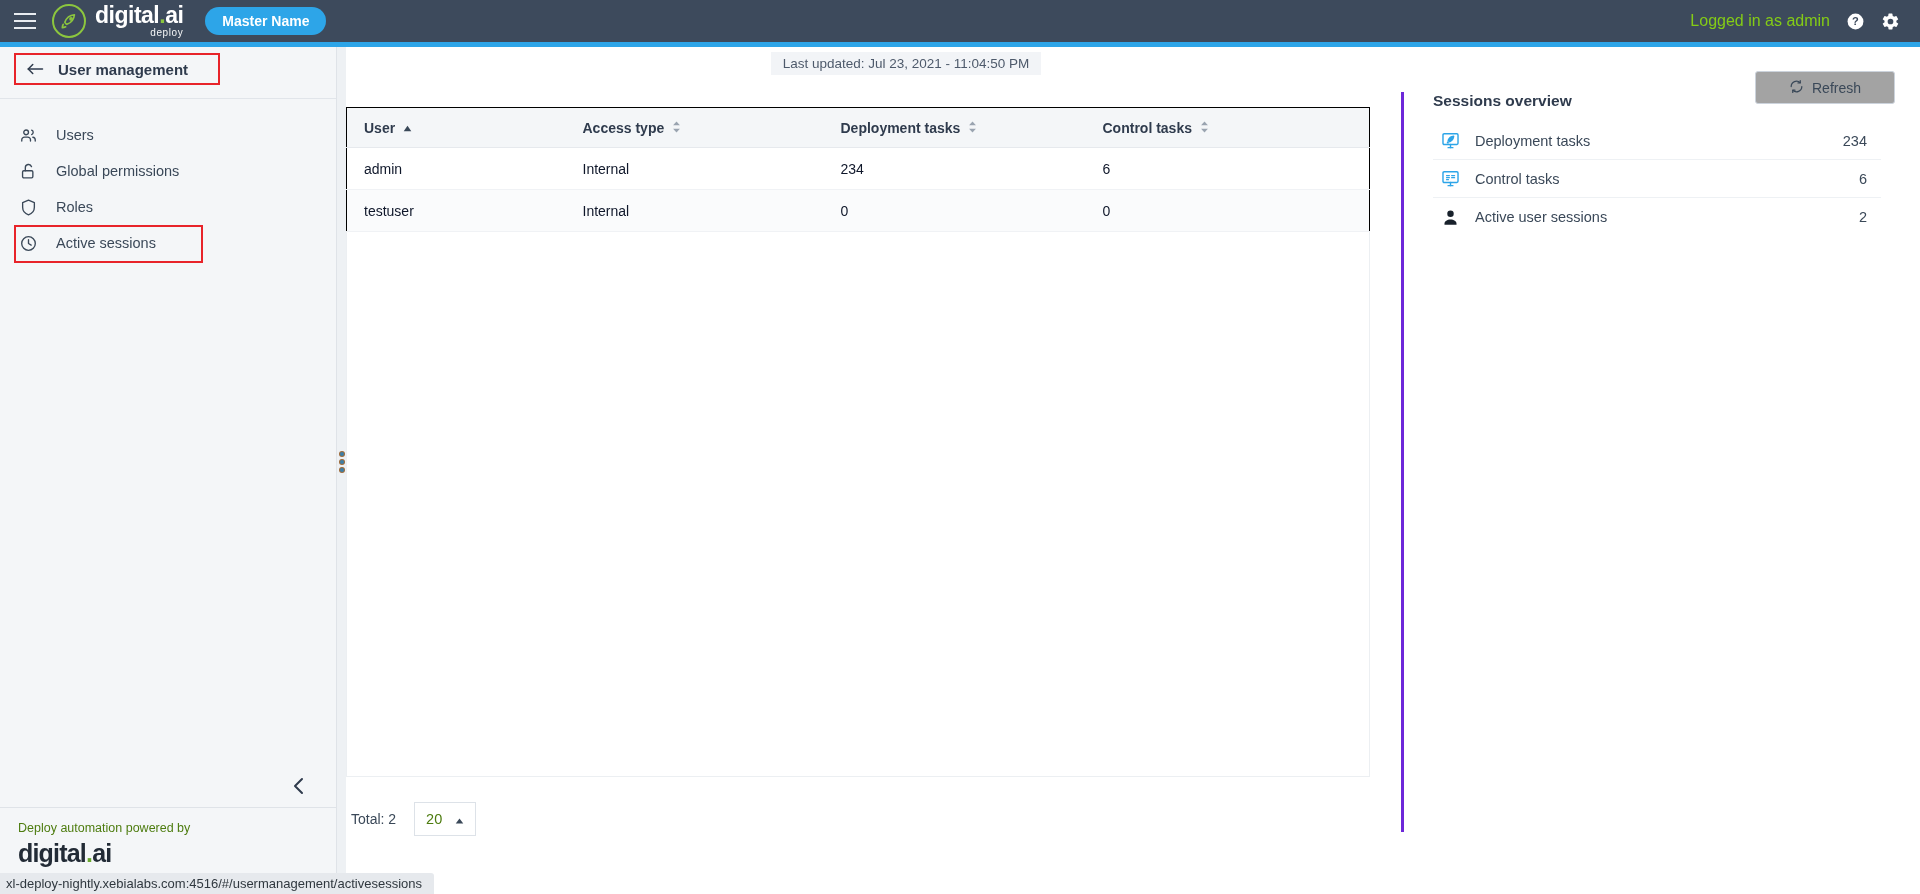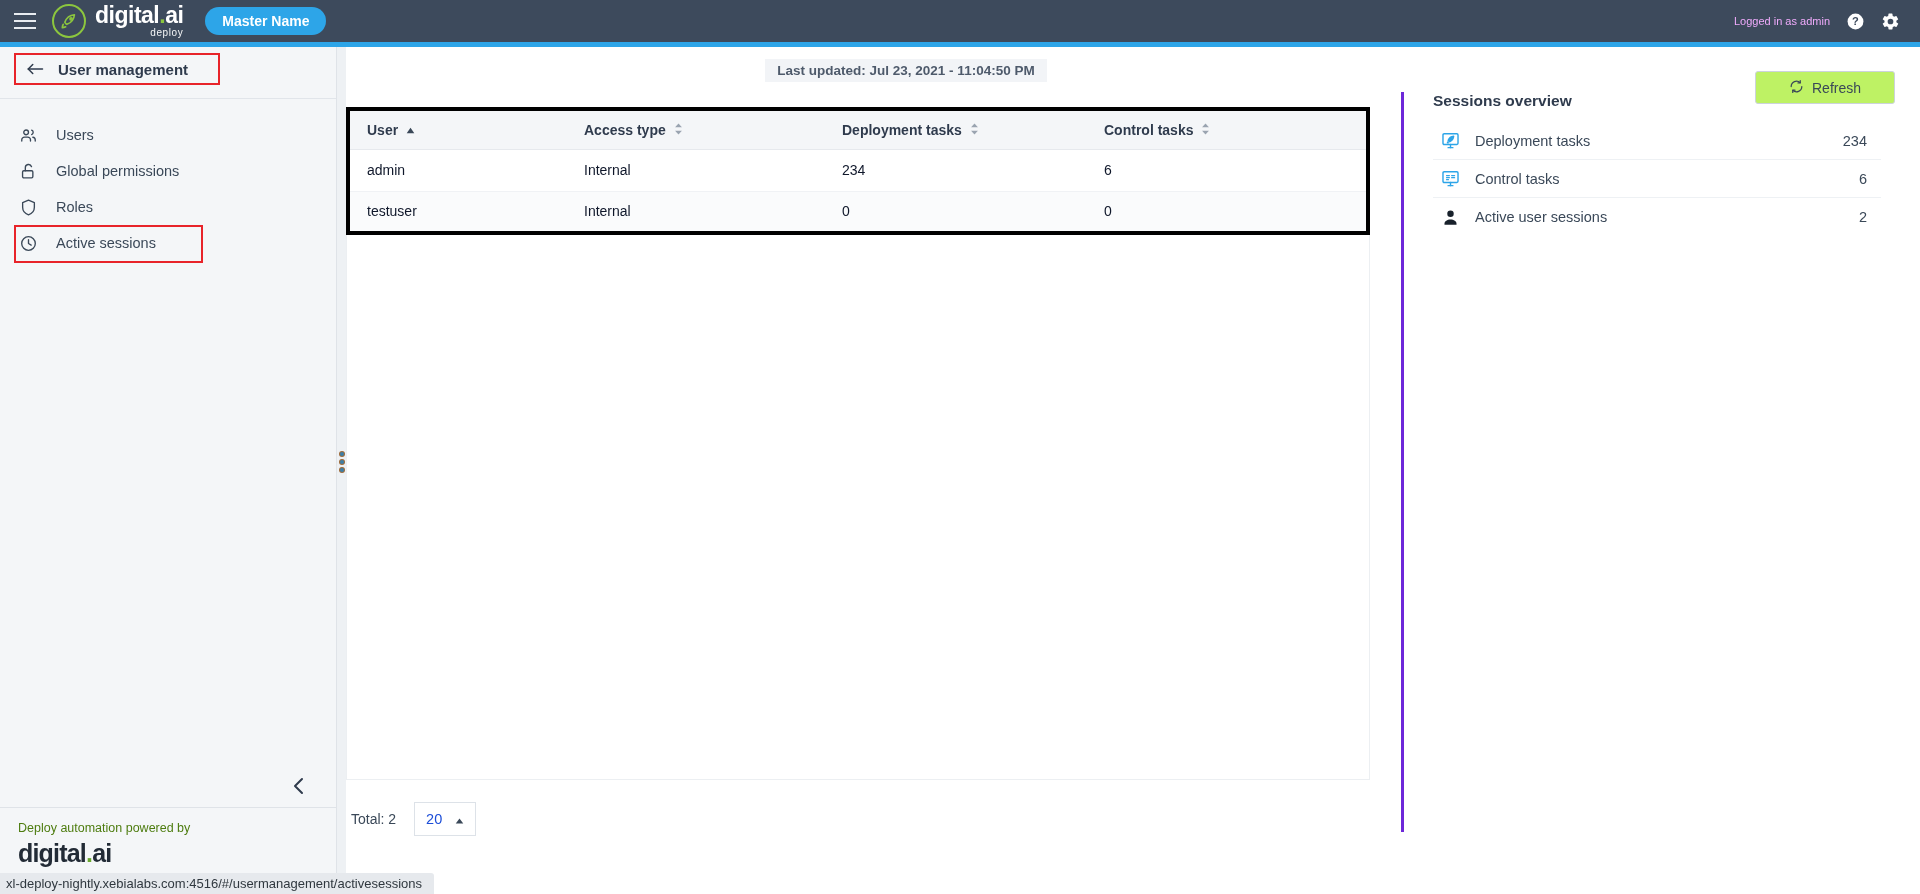--- a/index.html
+++ b/index.html
@@ -49,21 +49,21 @@
     background: #2da5e8; color: #ffffff;
     font-size: 14px; font-weight: bold;
     padding: 6px 17px; border-radius: 14px;
     cursor: pointer; white-space: nowrap;
   }
 
   .topbar-right {
     margin-left: auto; display: flex; align-items: center; gap: 16px;
     margin-right: 20px;
   }
-  .logged-label { color: #f0abfc; font-size: 11px; }
+  .logged-label { color: #84cc16; font-size: 16px; }
   .circ-icon {
     width: 19px; height: 19px; cursor: pointer;
     display: flex; align-items: center; justify-content: center;
   }
 
   
   .sidebar {
     position: absolute; top: 47px; left: 0; width: 337px; height: 829px;
     background: #f4f6f8; border-right: 1px solid #dfe3e8;
   }
@@ -125,41 +125,41 @@
     display: block; width: 4px; height: 4px; border-radius: 50%;
     background: #3d7fa8; box-shadow: 0 0 0 1px #9c6a3a;
   }
 
   
   .main {
     position: absolute; left: 346px; top: 47px;
     width: 1574px; height: 829px; background: #ffffff;
   }
   .lastupdated-wrap {
-    position: absolute; left: 0; top: 12px; width: 1120px; height: 32px;
-    display: flex; justify-content: center; align-items: flex-start; font-weight: bold;
+    position: absolute; left: 0; top: 0; width: 1120px; height: 32px;
+    display: flex; justify-content: center; align-items: center;
   }
   .lastupdated {
     background: #f2f4f7; color: #4e5a6b; font-size: 13.5px;
     padding: 4px 12px; white-space: nowrap;
   }
   .refresh-btn {
     position: absolute; right: 25px; top: 24px;
     width: 140px; height: 33px;
-    border: 1px solid #ccd3dc; border-radius: 3px; background: #bef264;
+    border: 1px solid #ccd3dc; border-radius: 3px; background: #a3a3a3;
     display: flex; align-items: center; justify-content: center; gap: 8px;
     font-size: 14px; color: #3a4858; cursor: pointer;
   }
 
   .table-zone {
     position: absolute; left: 0; top: 60px; width: 1024px;
     bottom: 0;
   }
   .tbl {
-    width: 1024px; border: 4px solid #000000; border-collapse: collapse;
+    width: 1024px; border: 1px solid #000000; border-collapse: collapse;
     table-layout: fixed;
   }
   .tbl thead th {
     background: #f4f6f8; height: 40px;
     font-size: 14px; font-weight: bold; color: #2f3b4d;
     text-align: left; padding: 0 0 0 17px;
     border-bottom: 1px solid #e6e9ed;
     cursor: pointer; white-space: nowrap;
   }
   .th-inner { display: flex; align-items: center; gap: 8px; }
@@ -176,21 +176,21 @@
   }
 
   .pager {
     position: absolute; left: 0; top: 695px;
     display: flex; align-items: center; gap: 18px; padding-left: 5px;
   }
   .pager-total { font-size: 14px; color: #3a4858; }
   .pager-select {
     min-width: 62px; height: 34px; border: 1px solid #dde2e8; background: #fff;
     display: flex; align-items: center; justify-content: center; gap: 13px;
-    font-size: 14.5px; color: #1d4ed8; cursor: pointer; padding: 0 10px;
+    font-size: 14.5px; color: #4d7c0f; cursor: pointer; padding: 0 10px;
   }
 
   
   .right-panel {
     position: absolute; left: 1055px; top: 45px; width: 480px;
     border-left: 3px solid #6d28d9; padding-left: 29px; height: 740px;
   }
   .rp-title {
     font-size: 15.5px; font-weight: bold; color: #2f3b4d; margin-bottom: 12px;
   }

